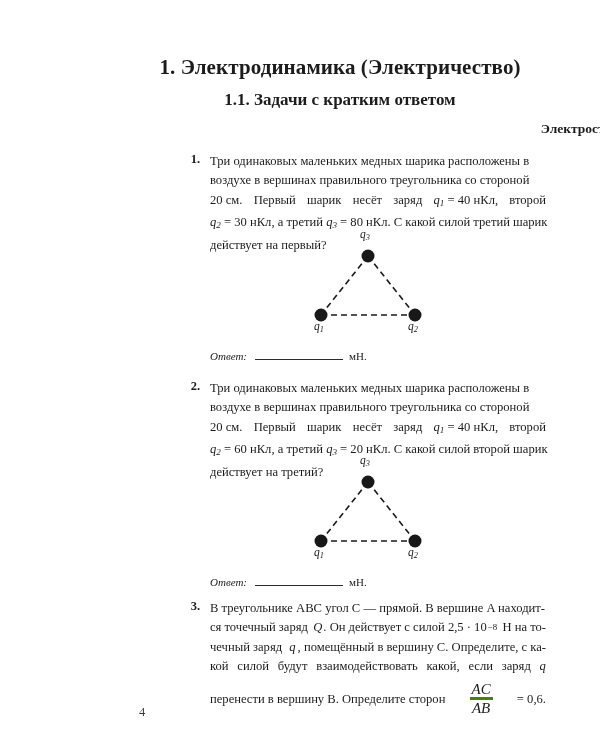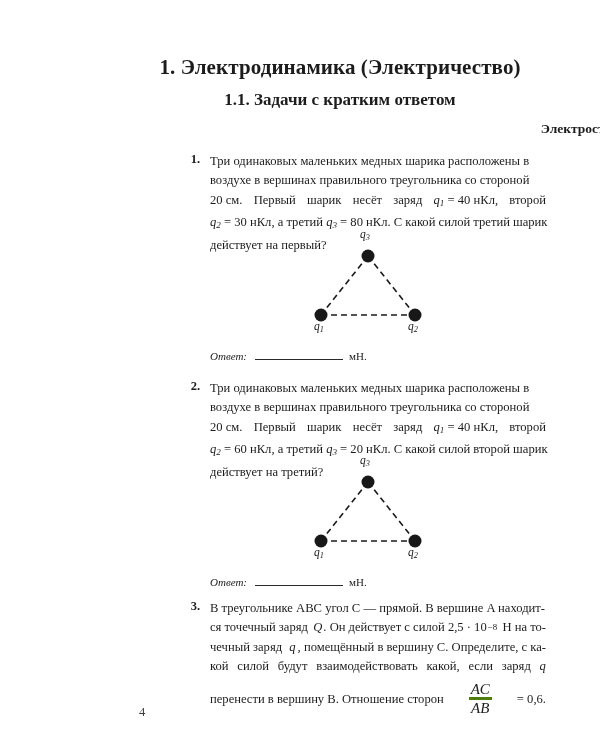--- a/index.html
+++ b/index.html
@@ -270,21 +270,21 @@
         <span>кой</span>
         <span>силой</span>
         <span>будут</span>
         <span>взаимодействовать</span>
         <span>какой,</span>
         <span>если</span>
         <span>заряд</span>
         <i class="var">q</i>
       </div>
       <div class="jline last" style="align-items:center;margin-top:5px;">
-        <span>перенести в вершину B. Отношение сторон</span>
+        <span>перенести в вершину B. Определите сторон</span>
         <span class="frac">
           <span class="num">AC</span>
           <span class="den">AB</span>
         </span>
         <span>= 0,6.</span>
       </div>
     </div>
   </div>
 
   <div class="page-number">4</div>

